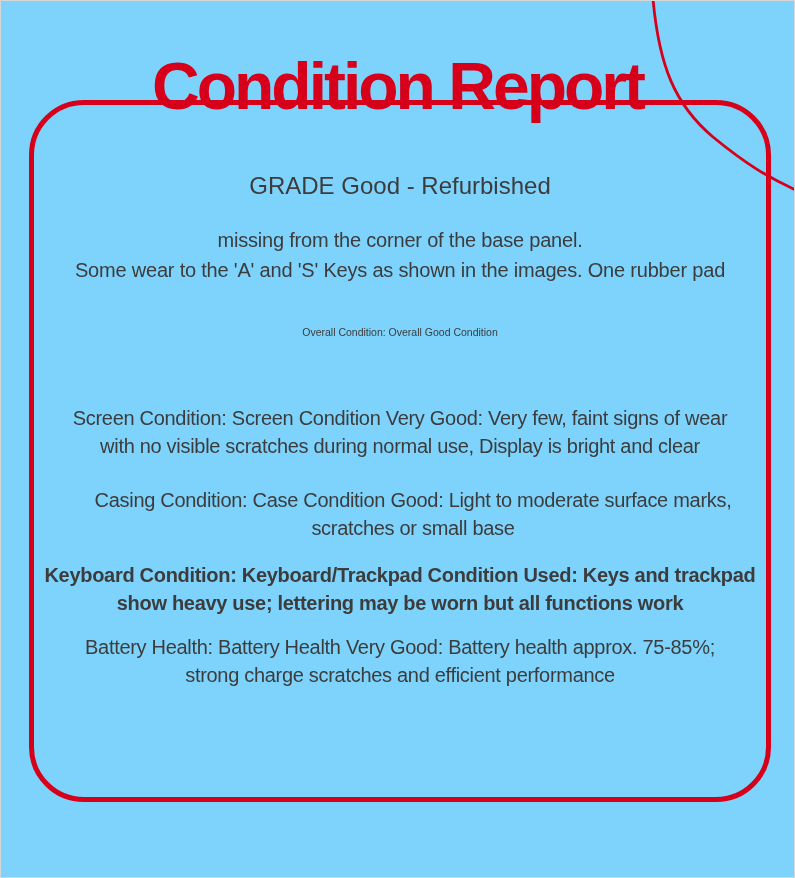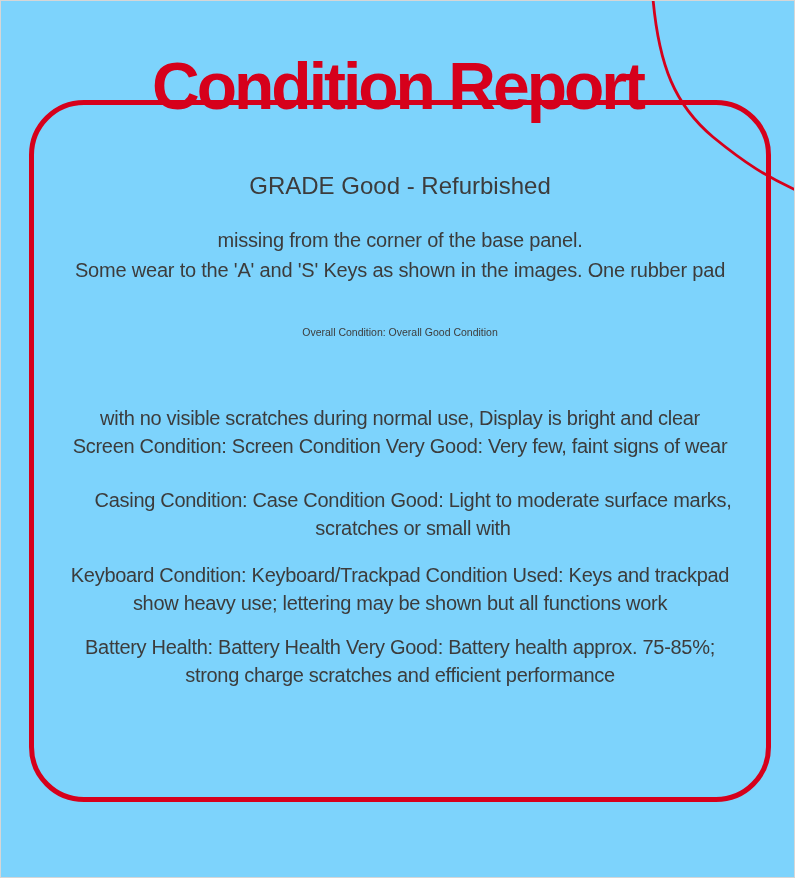--- a/index.html
+++ b/index.html
@@ -65,21 +65,21 @@
     font-size:10.5px;
     line-height:13px;
   }
   .section{
     font-size:20px;
     line-height:28px;
     letter-spacing:-0.3px;
   }
   .section-screen{top:299px;}
   .section-casing{top:381px;padding-left:26px;}
-  .section-keyboard{top:456px;}
+  .section-keyboard{top:456px;font-weight:bold;}
   .section-battery{top:528px;text-align:center;}
 </style>
 </head>
 <body>
 
 <div class="page">
 
   <h1 class="title">Condition Report</h1>
 
   <svg class="swoosh" width="795" height="878" viewBox="0 0 795 878" aria-hidden="true">
@@ -91,32 +91,32 @@
     <div class="block grade">GRADE Good - Refurbished</div>
 
     <div class="block summary">
       <div>missing from the corner of the base panel.</div>
       <div>Some wear to the 'A' and 'S' Keys as shown in the images. One rubber pad</div>
     </div>
 
     <div class="block overall">Overall Condition: Overall Good Condition</div>
 
     <div class="block section section-screen">
+      <div>Screen Condition: Screen Condition Very Good: Very few, faint signs of wear</div>
       <div>with no visible scratches during normal use, Display is bright and clear</div>
-      <div>Screen Condition: Screen Condition Very Good: Very few, faint signs of wear</div>
     </div>
 
     <div class="block section section-casing">
       <div>Casing Condition: Case Condition Good: Light to moderate surface marks,</div>
-      <div>scratches or small with</div>
+      <div>scratches or small base</div>
     </div>
 
     <div class="block section section-keyboard">
       <div>Keyboard Condition: Keyboard/Trackpad Condition Used: Keys and trackpad</div>
-      <div>show heavy use; lettering may be shown but all functions work</div>
+      <div>show heavy use; lettering may be worn but all functions work</div>
     </div>
 
     <div class="block section section-battery">
       <div>Battery Health: Battery Health Very Good: Battery health approx. 75-85%;</div>
       <div>strong charge scratches and efficient performance</div>
     </div>
 
   </div>
 </div>
 

